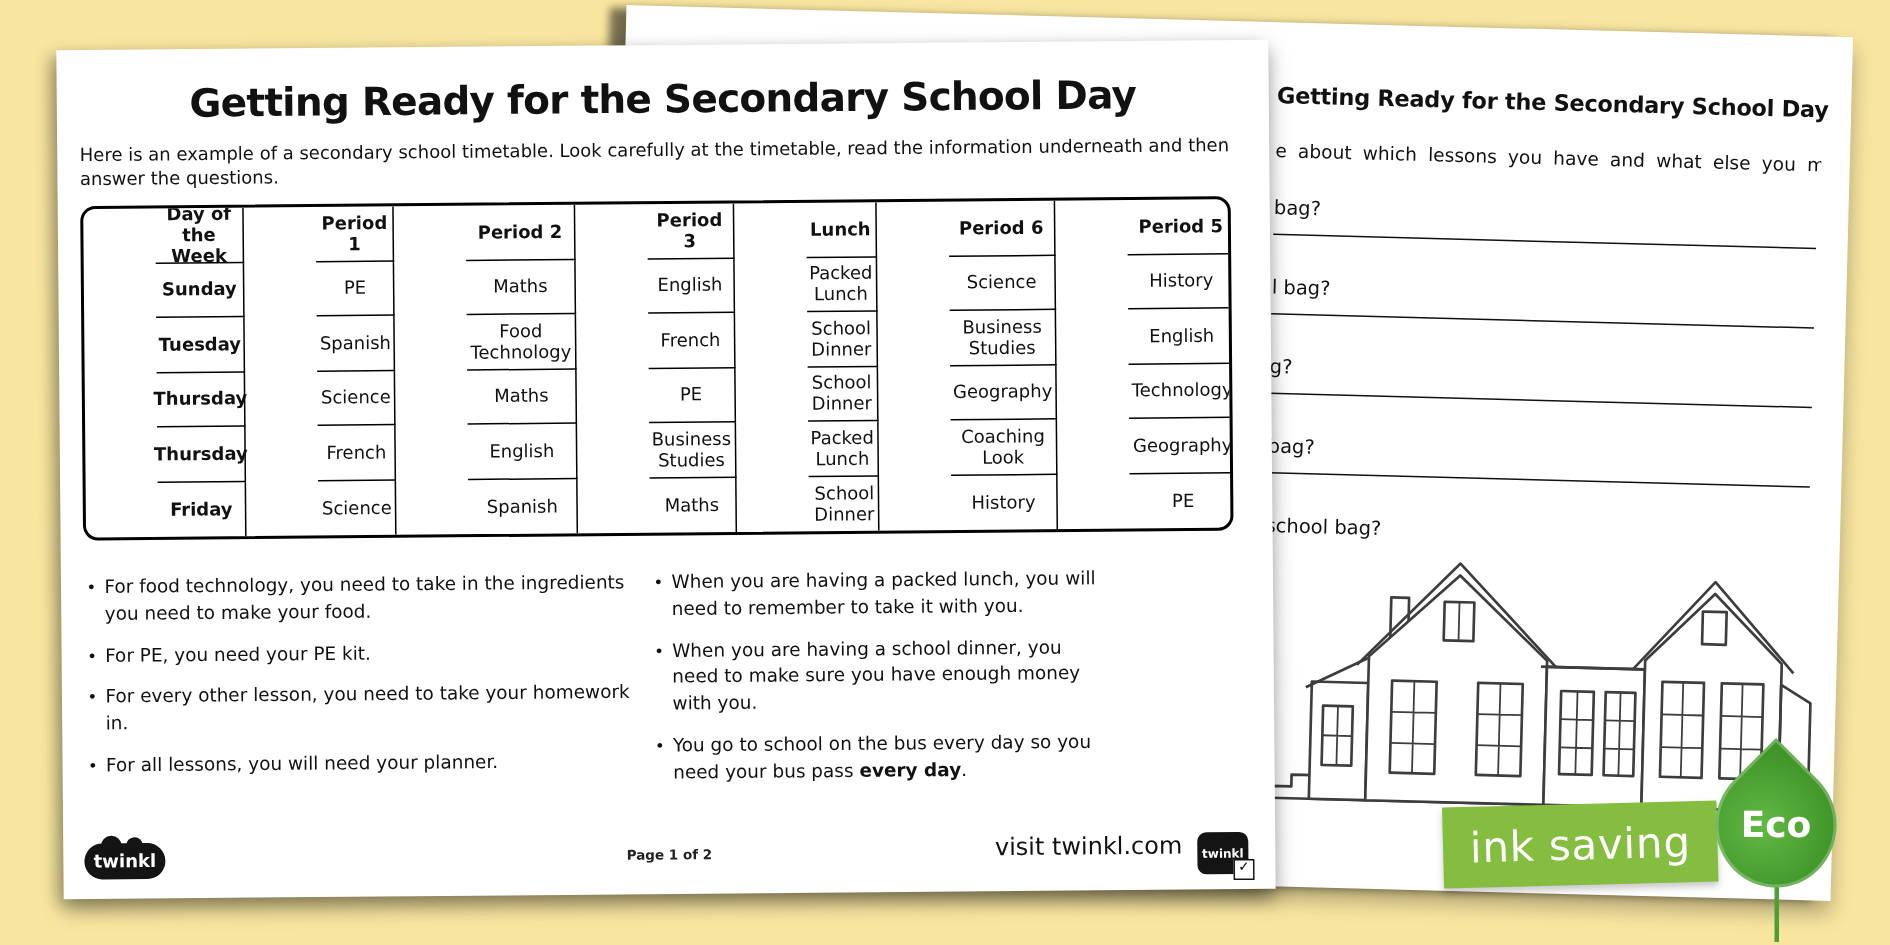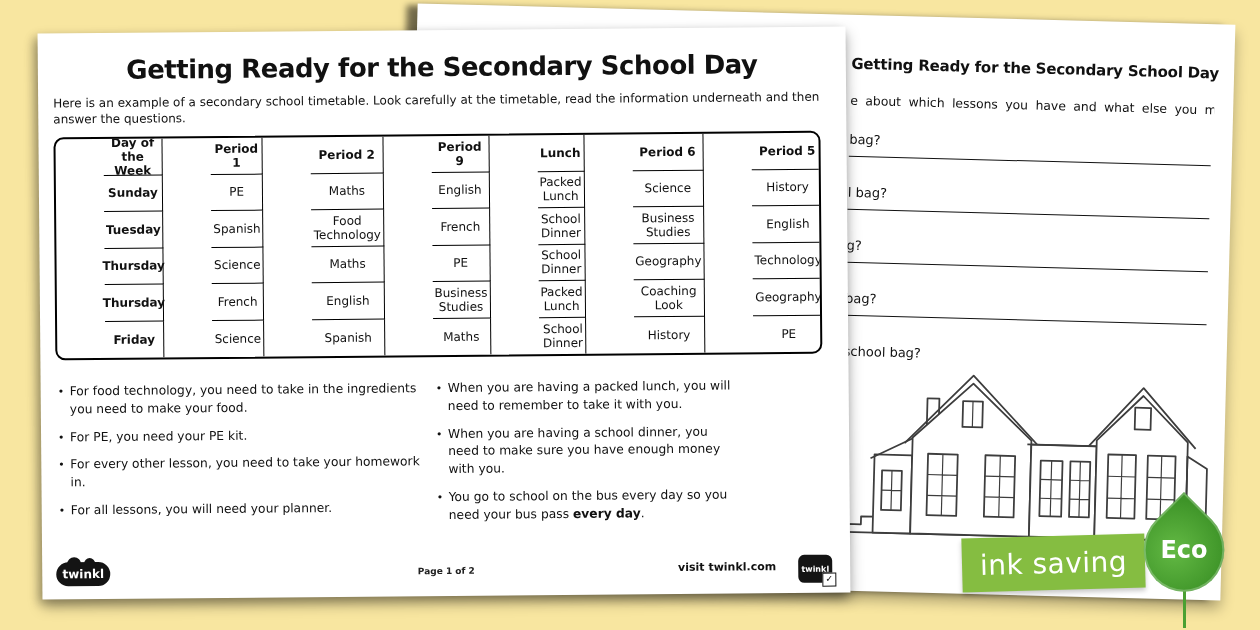--- a/index.html
+++ b/index.html
@@ -58,21 +58,21 @@
   .twinkl-logo { position:absolute; left:14px; bottom:13px; width:54px; height:24px;
     background:#141414; border-radius:12px; color:#fff; display:flex; align-items:center;
     justify-content:center; font-size:12px; font-weight:bold; z-index:2; }
   .twinkl-logo::before { content:""; position:absolute; top:-5px; left:11px; width:14px; height:14px;
     background:#141414; border-radius:50%; }
   .twinkl-logo::after { content:""; position:absolute; top:-4px; left:28px; width:11px; height:11px;
     background:#141414; border-radius:50%; }
   .logo-label { position:relative; z-index:1; }
   .page-info { position:absolute; bottom:20px; left:0; width:100%; text-align:center;
     font-size:9px; font-weight:bold; color:#222; }
-  .visit { position:absolute; right:74px; bottom:20px; font-size:11px; font-weight:bold; }
+  .visit { position:absolute; right:62px; bottom:20px; font-size:16px; font-weight:normal; }
   .twinkl-badge { position:absolute; right:18px; bottom:10px; width:34px; height:28px;
     background:#141414; border-radius:6px; color:#fff; display:flex; align-items:center;
     justify-content:center; font-size:8px; font-weight:bold; }
   .badge-check { position:absolute; right:-4px; bottom:-4px; width:12px; height:12px;
     background:#fff; border:1px solid #141414; font-size:9px; line-height:11px;
     text-align:center; color:#000; }
 
   
   .ink-banner { position:absolute; left:962px; top:536px; width:183px; height:54px;
     background:#85bd41; transform:rotate(-1.5deg); z-index:3; display:flex; align-items:center;
@@ -154,21 +154,21 @@
   </div>
 
   <div class="page page1">
     <div class="p1-title">Getting Ready for the Secondary School Day</div>
     <div class="p1-intro">Here is an example of a secondary school timetable. Look carefully at the timetable, read the information underneath and then answer the questions.</div>
 
     <div class="timetable">
       <div class="c h">Day of the Week</div>
       <div class="c h">Period 1</div>
       <div class="c h">Period 2</div>
-      <div class="c h">Period 9</div>
+      <div class="c h">Period 3</div>
       <div class="c h">Lunch</div>
       <div class="c h">Period 6</div>
       <div class="c h">Period 5</div>
 
       <div class="c d">Sunday</div>
       <div class="c">PE</div>
       <div class="c">Maths</div>
       <div class="c">English</div>
       <div class="c">Packed Lunch</div>
       <div class="c">Science</div>

